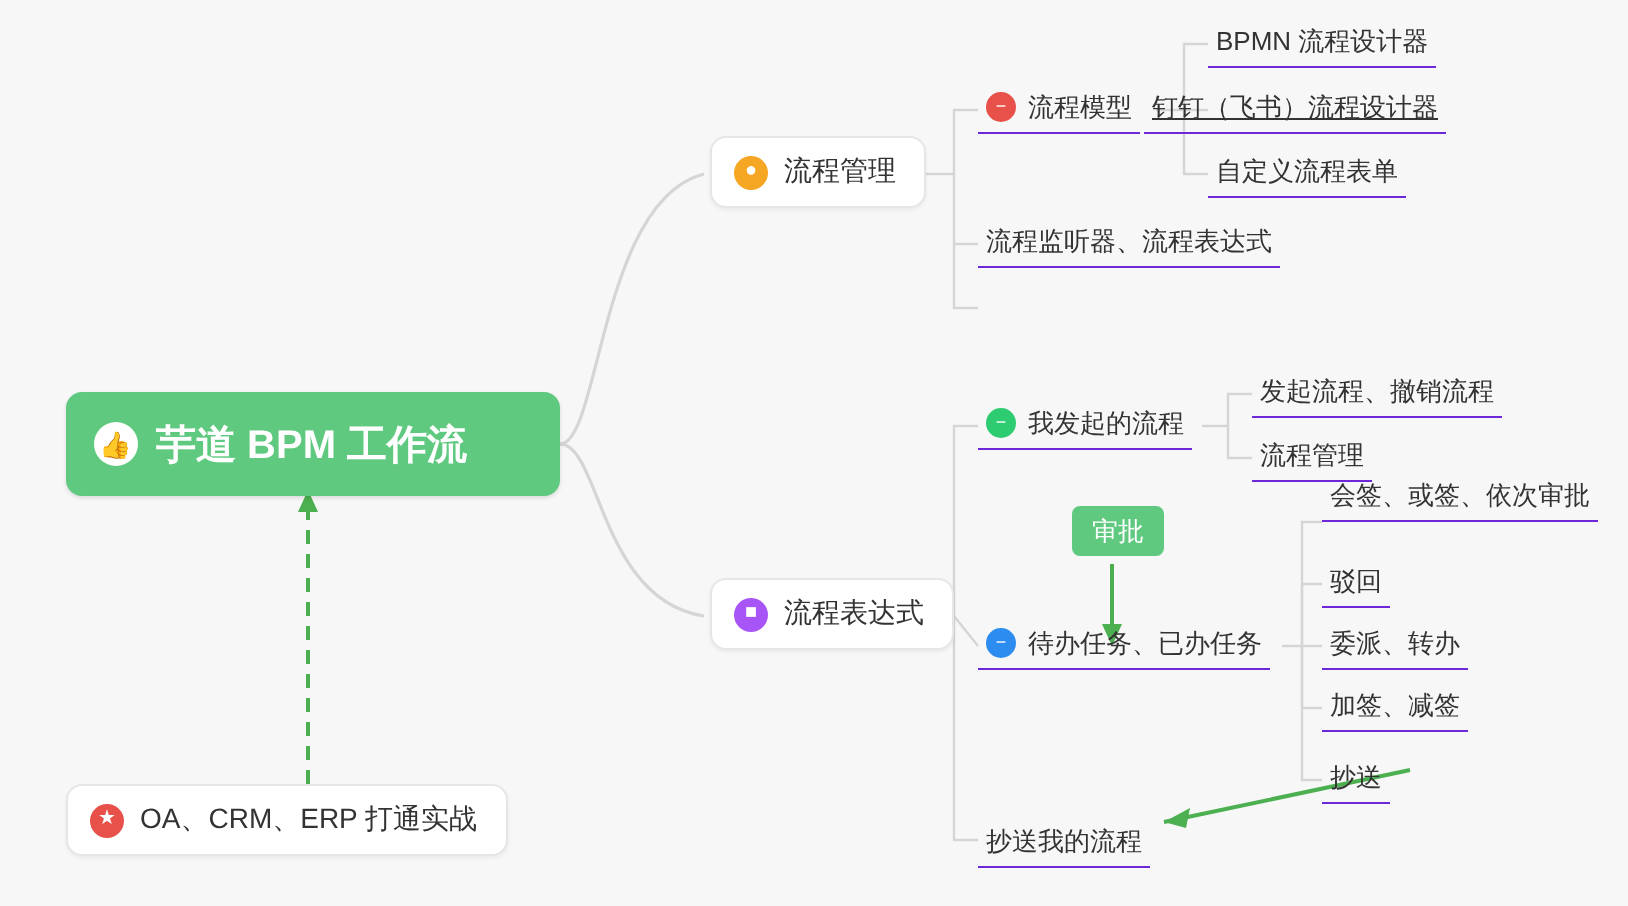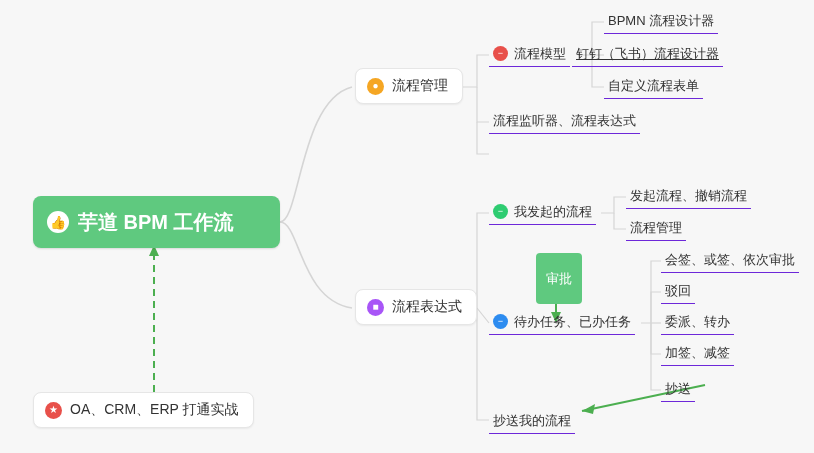--- a/index.html
+++ b/index.html
@@ -64,21 +64,21 @@
   .leaf .dot{
     width:15px;height:15px;border-radius:50%;
     display:flex;align-items:center;justify-content:center;
     font-size:9px;color:#fff;margin-right:6px;line-height:1;
     flex:0 0 auto;
   }
 
   
   .pill{
     background:#5fc97f;color:#fff;border-radius:4px;
-    font-size:13px;padding:18px 10px;line-height:15px;
+    font-size:13px;padding:5px 10px;line-height:15px;
     left:536px;top:253px;
   }
 </style>
 </head>
 <body>
 
 <div id="root">
 
   <svg class="links" viewBox="0 0 814 453">
 
@@ -162,21 +162,21 @@
     <span>抄送我的流程</span>
   </div>
 
   <div class="node leaf" style="left:626px;top:188px;">
     <span>发起流程、撤销流程</span>
   </div>
   <div class="node leaf" style="left:626px;top:220px;">
     <span>流程管理</span>
   </div>
 
-  <div class="node leaf" style="left:661px;top:252px;">
+  <div class="node leaf" style="left:661px;top:240px;">
     <span>会签、或签、依次审批</span>
   </div>
   <div class="node leaf" style="left:661px;top:283px;">
     <span>驳回</span>
   </div>
   <div class="node leaf" style="left:661px;top:345px;">
     <span>加签、减签</span>
   </div>
   <div class="node leaf" style="left:661px;top:314px;">
     <span>委派、转办</span>

